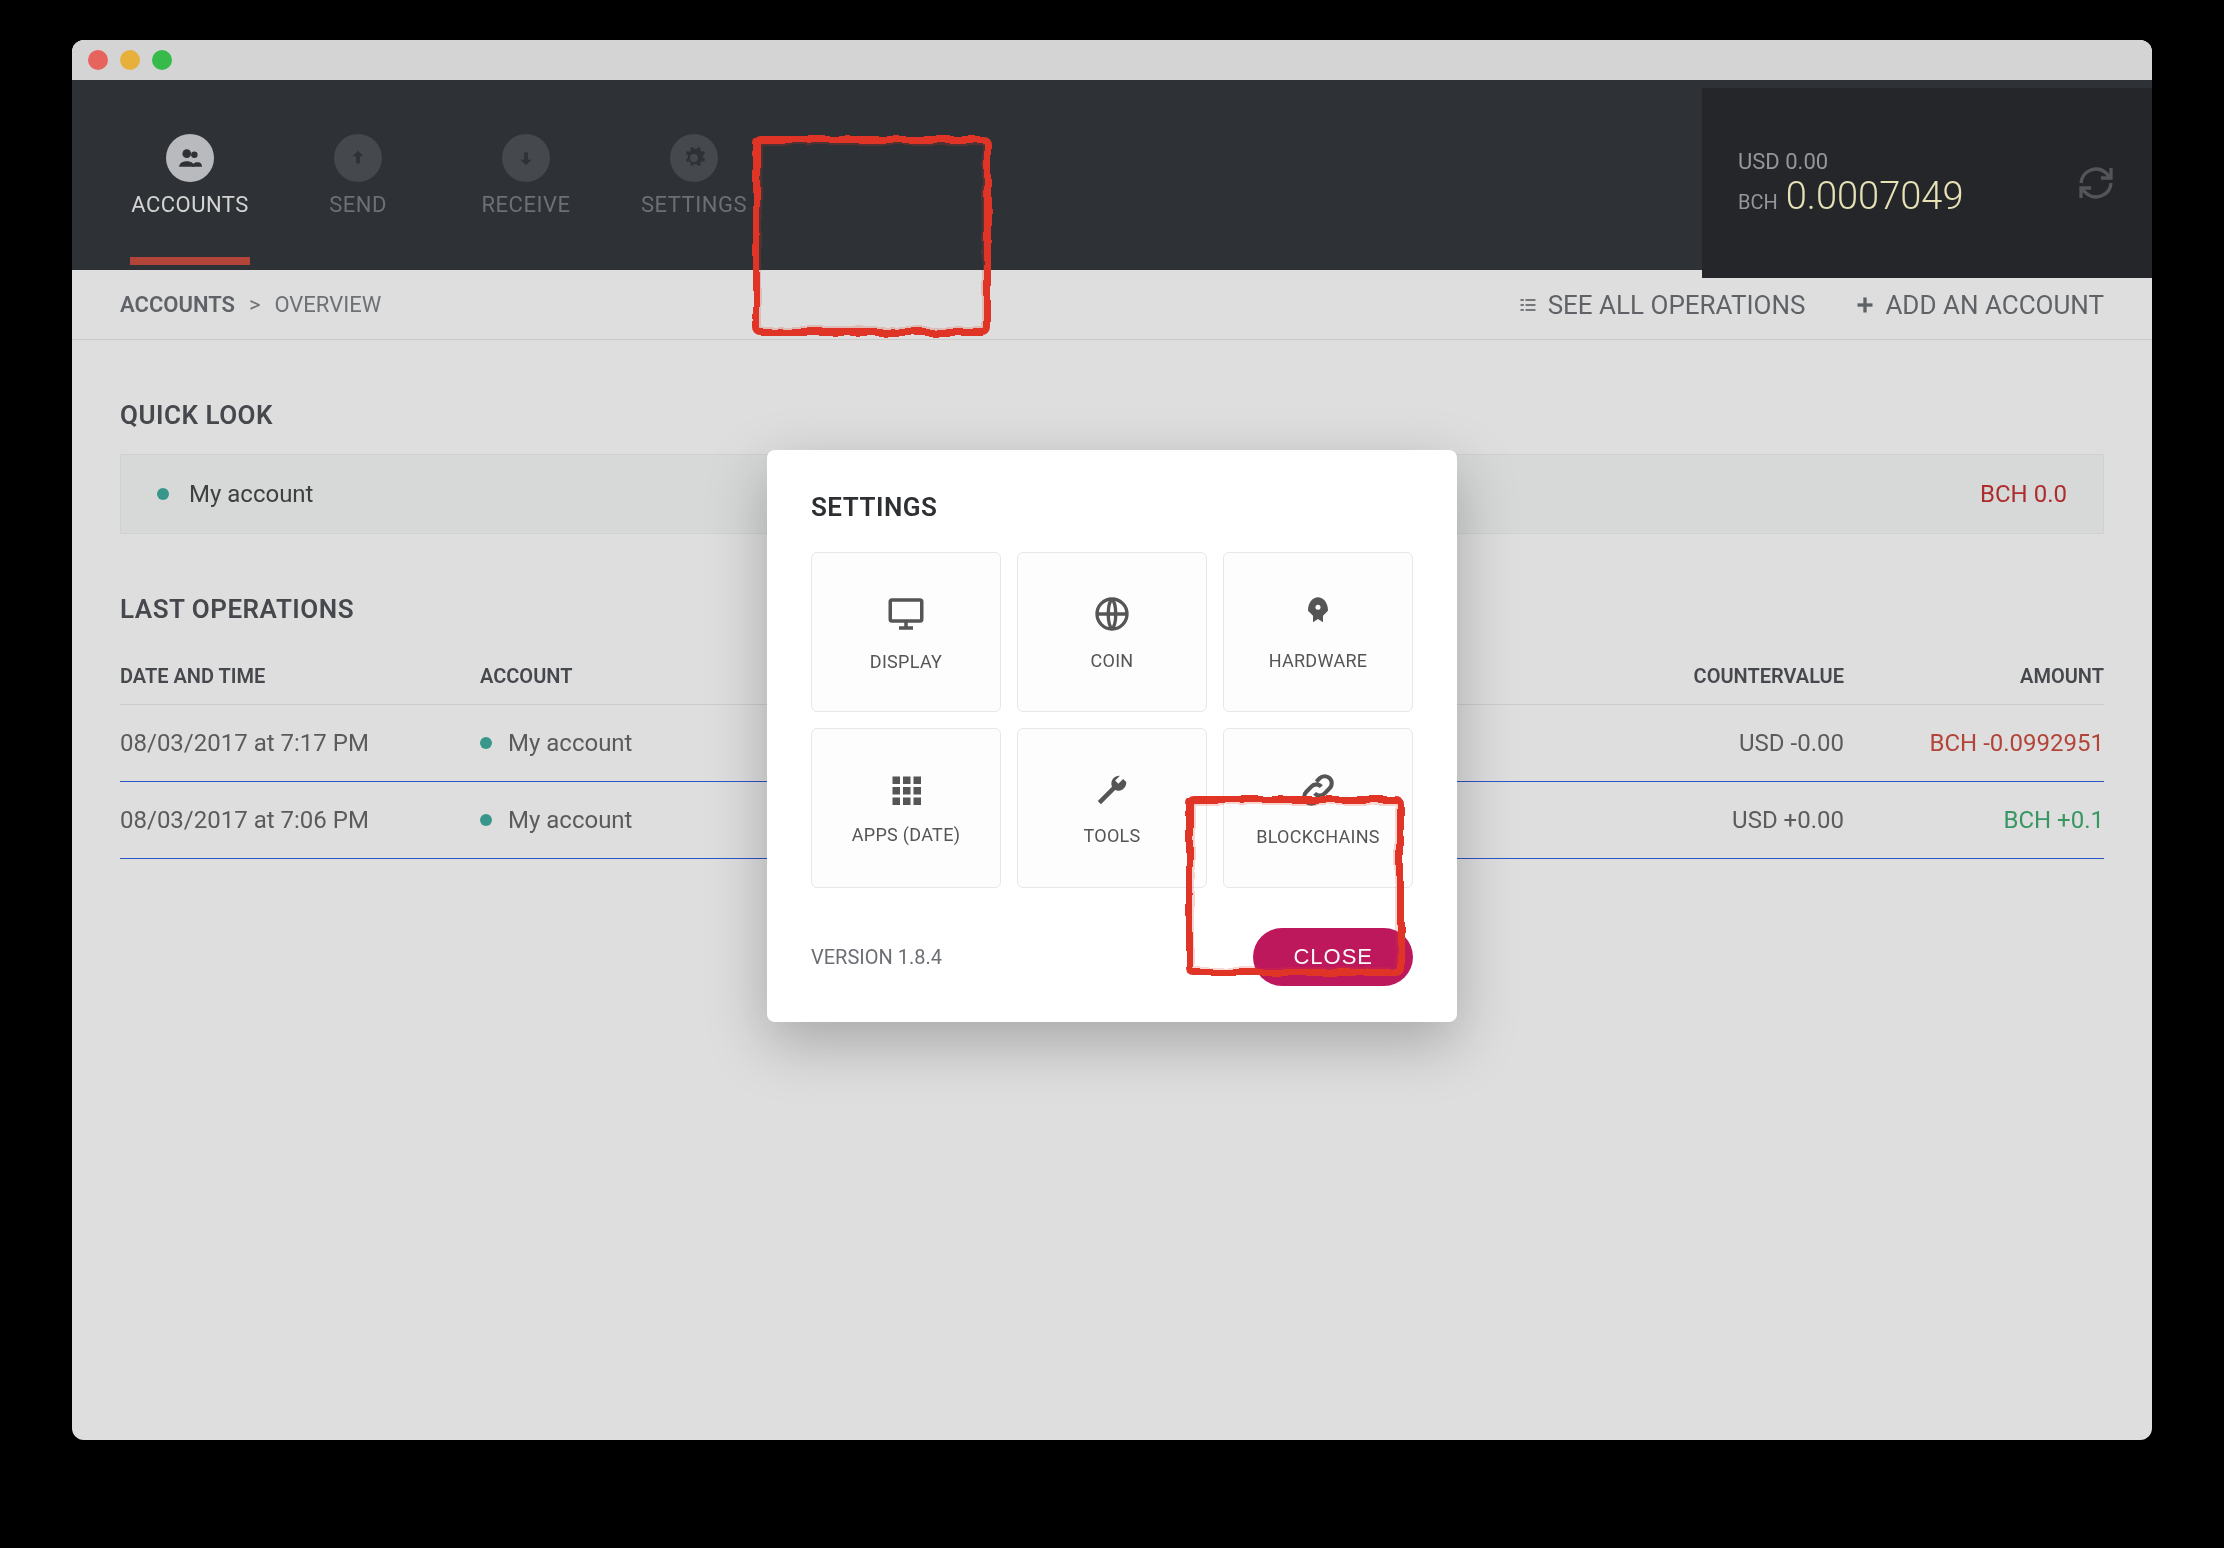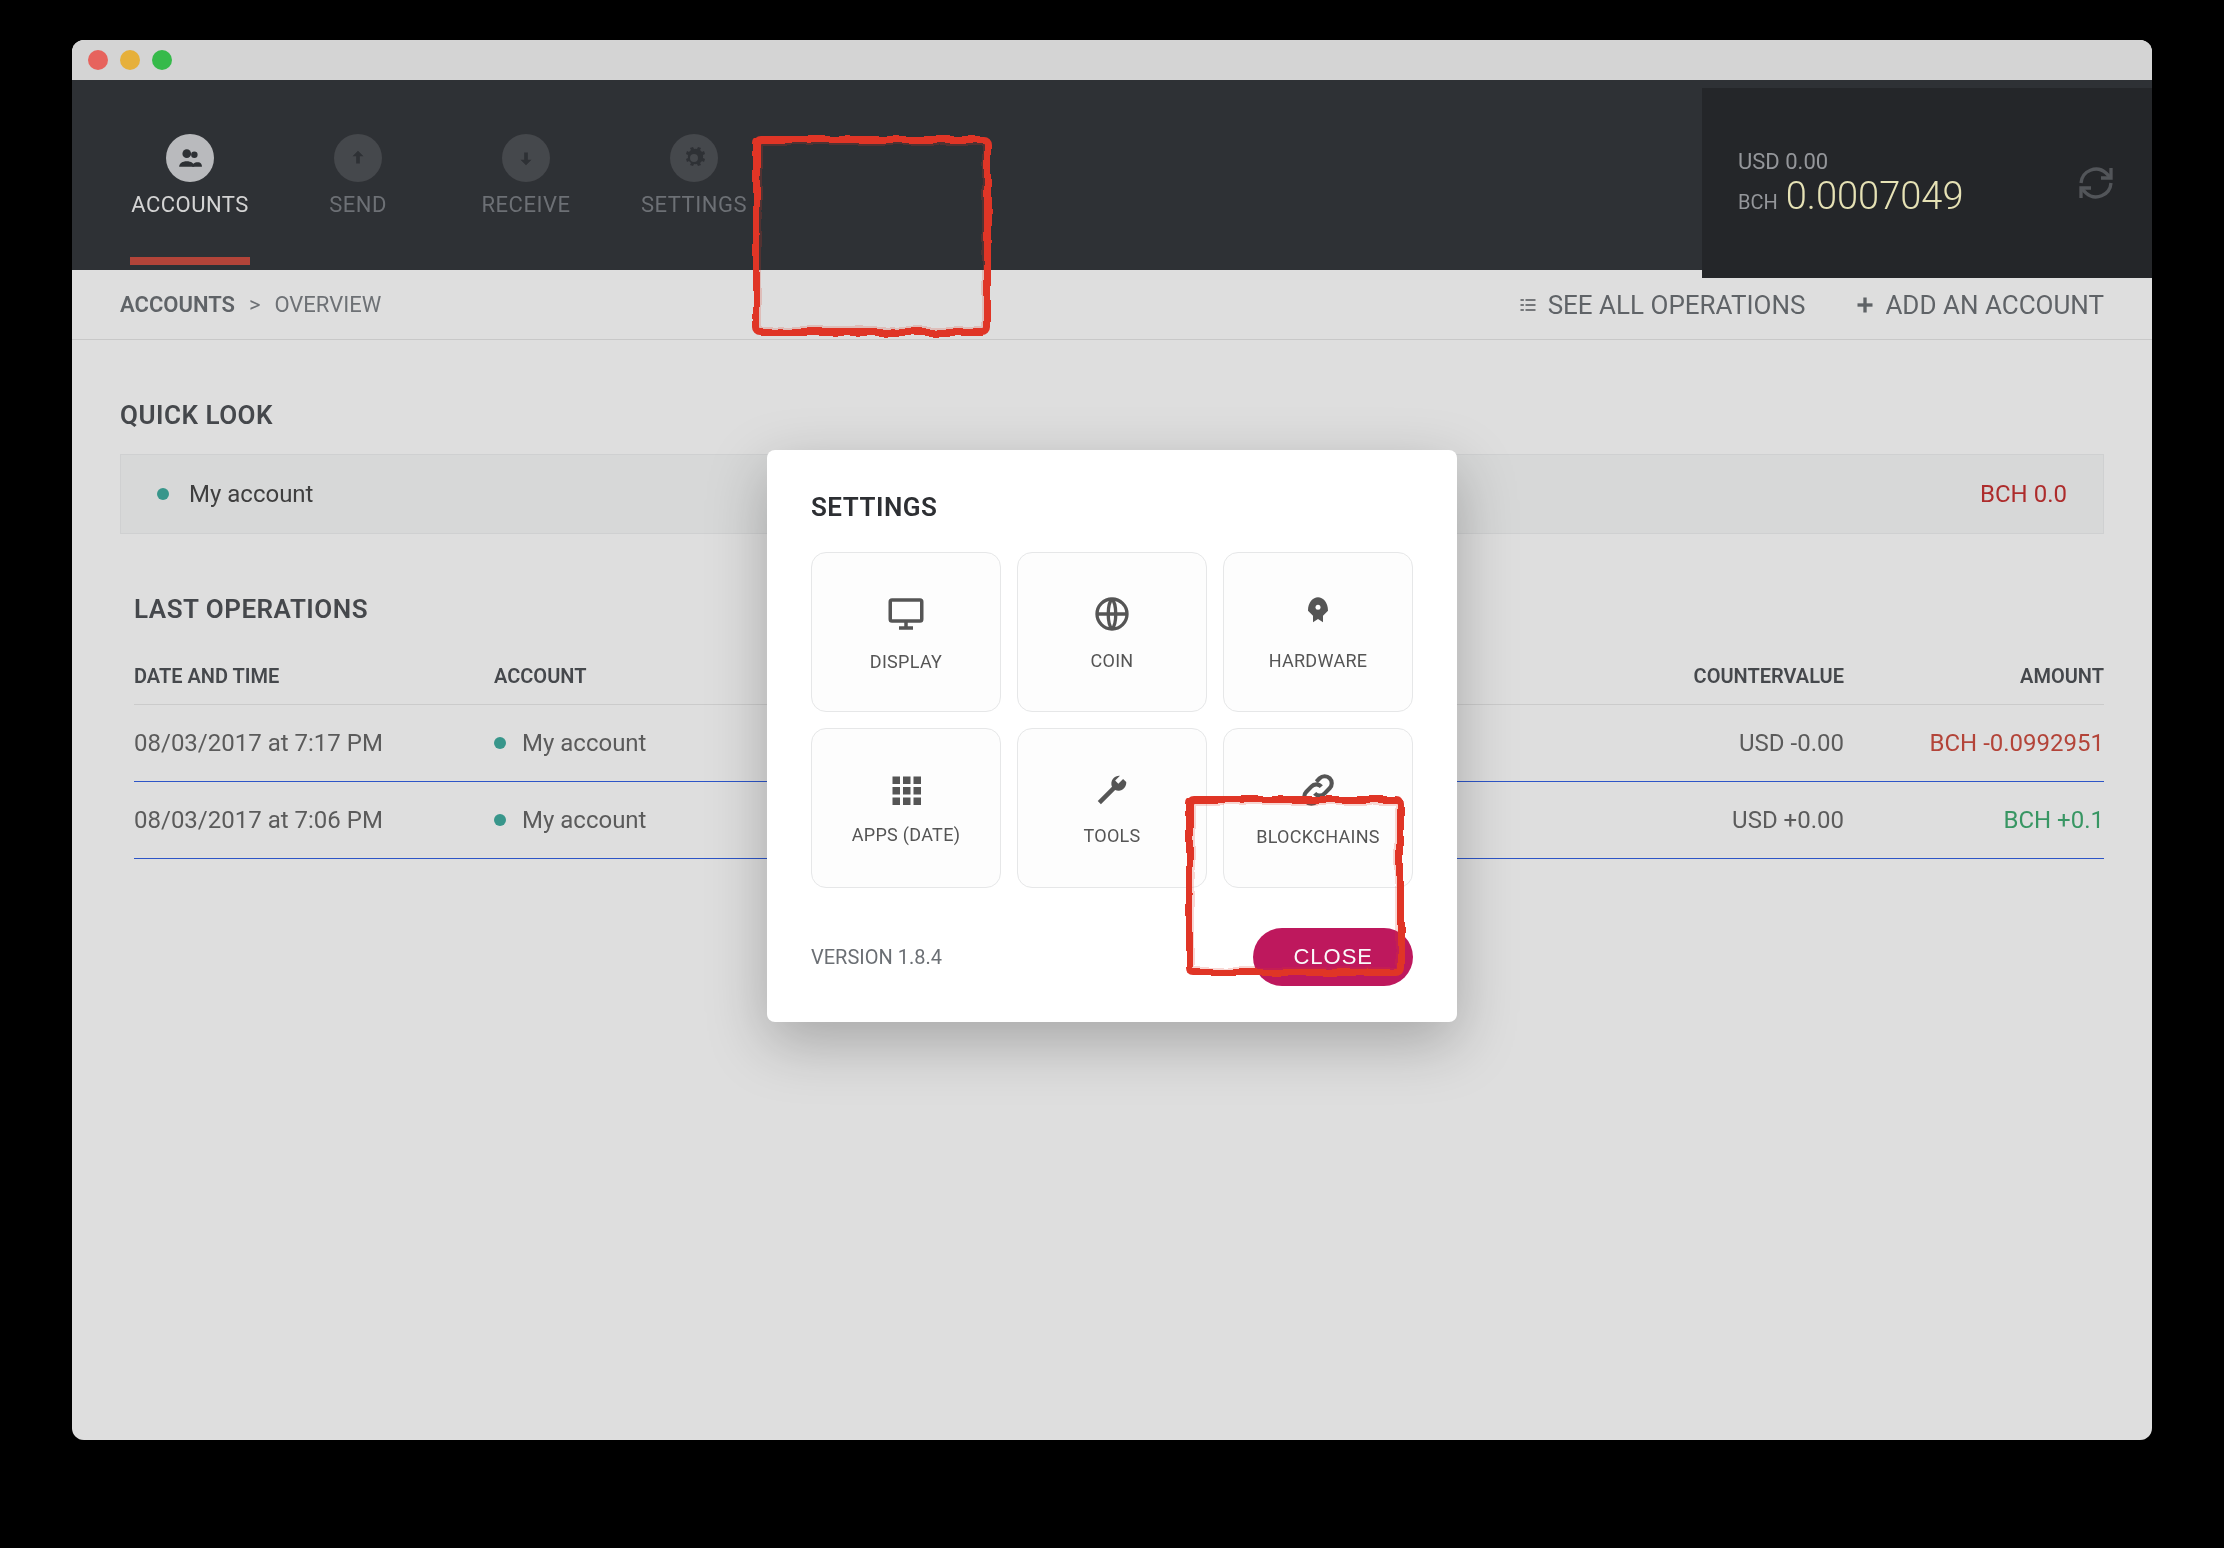--- a/index.html
+++ b/index.html
@@ -122,21 +122,21 @@
     height: 80px;
     display: flex;
     align-items: center;
     padding: 0 36px;
     gap: 20px;
     font-size: 24px;
     color: #333;
   }
   .dot { width: 12px; height: 12px; background: #2a9d8f; border-radius: 50%; }
   .account-row .bal { margin-left: auto; color: #b91c1c; }
-  .ops { margin-top: 60px; margin-left: 14px; }
+  .ops { margin-top: 60px; }
   .ops-head { display: grid; grid-template-columns: 360px 360px 1fr 260px 260px; font-size: 20px; font-weight: 600; color: #3a3d42; padding: 16px 0; border-bottom: 1px solid #ddd;}
   .ops-row { display: grid; grid-template-columns: 360px 360px 1fr 260px 260px; font-size: 24px; color: #555; padding: 24px 0; border-bottom: 1px solid #1d4ed8; align-items: center;}
   .ops-row .acct { display: flex; align-items: center; gap: 16px; }
   .cv { text-align: right; }
   .amt { text-align: right; }
   .amt.neg { color: #c0392b; }
   .amt.pos { color: #2a9d5f; }
   .overlay {
     position: absolute;
     top: 0; left: 0; right: 0; bottom: 0;
@@ -150,21 +150,21 @@
     background: #fff;
     border-radius: 8px;
     box-shadow: 0 20px 60px rgba(0,0,0,0.25);
     padding: 42px 44px 36px 44px;
   }
   .modal-title { font-size: 26px; font-weight: 600; color: #2d2f33; margin-bottom: 30px; letter-spacing: 0.5px;}
   .modal-grid { display: grid; grid-template-columns: repeat(3, 1fr); gap: 16px; }
   .tile {
     height: 160px;
     border: 1px solid #e6e7e8;
-    border-radius: 15px;
+    border-radius: 6px;
     display: flex; flex-direction: column;
     align-items: center; justify-content: center;
     gap: 16px;
     color: #555;
     cursor: pointer;
     background: #fdfdfd;
   }
   .tile svg { color: #555; }
   .tile-label { font-size: 18px; color: #555; letter-spacing: 0.3px;}
   .modal-footer {

